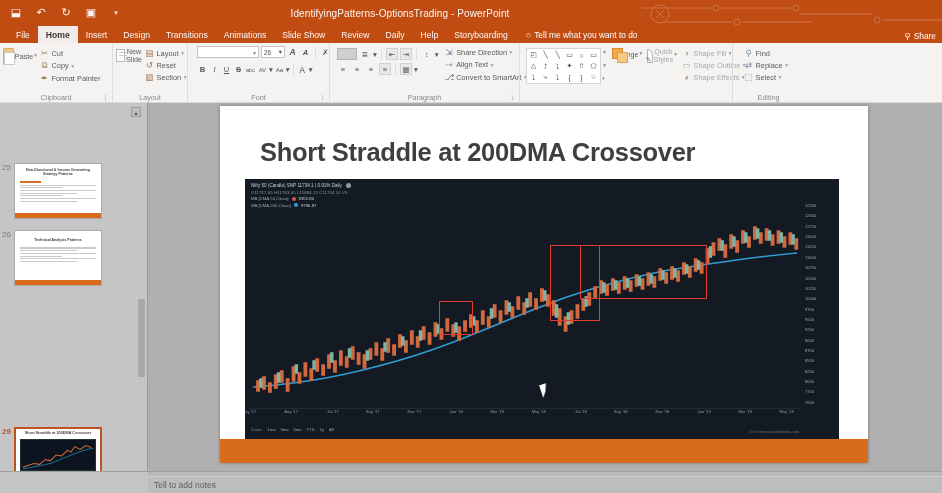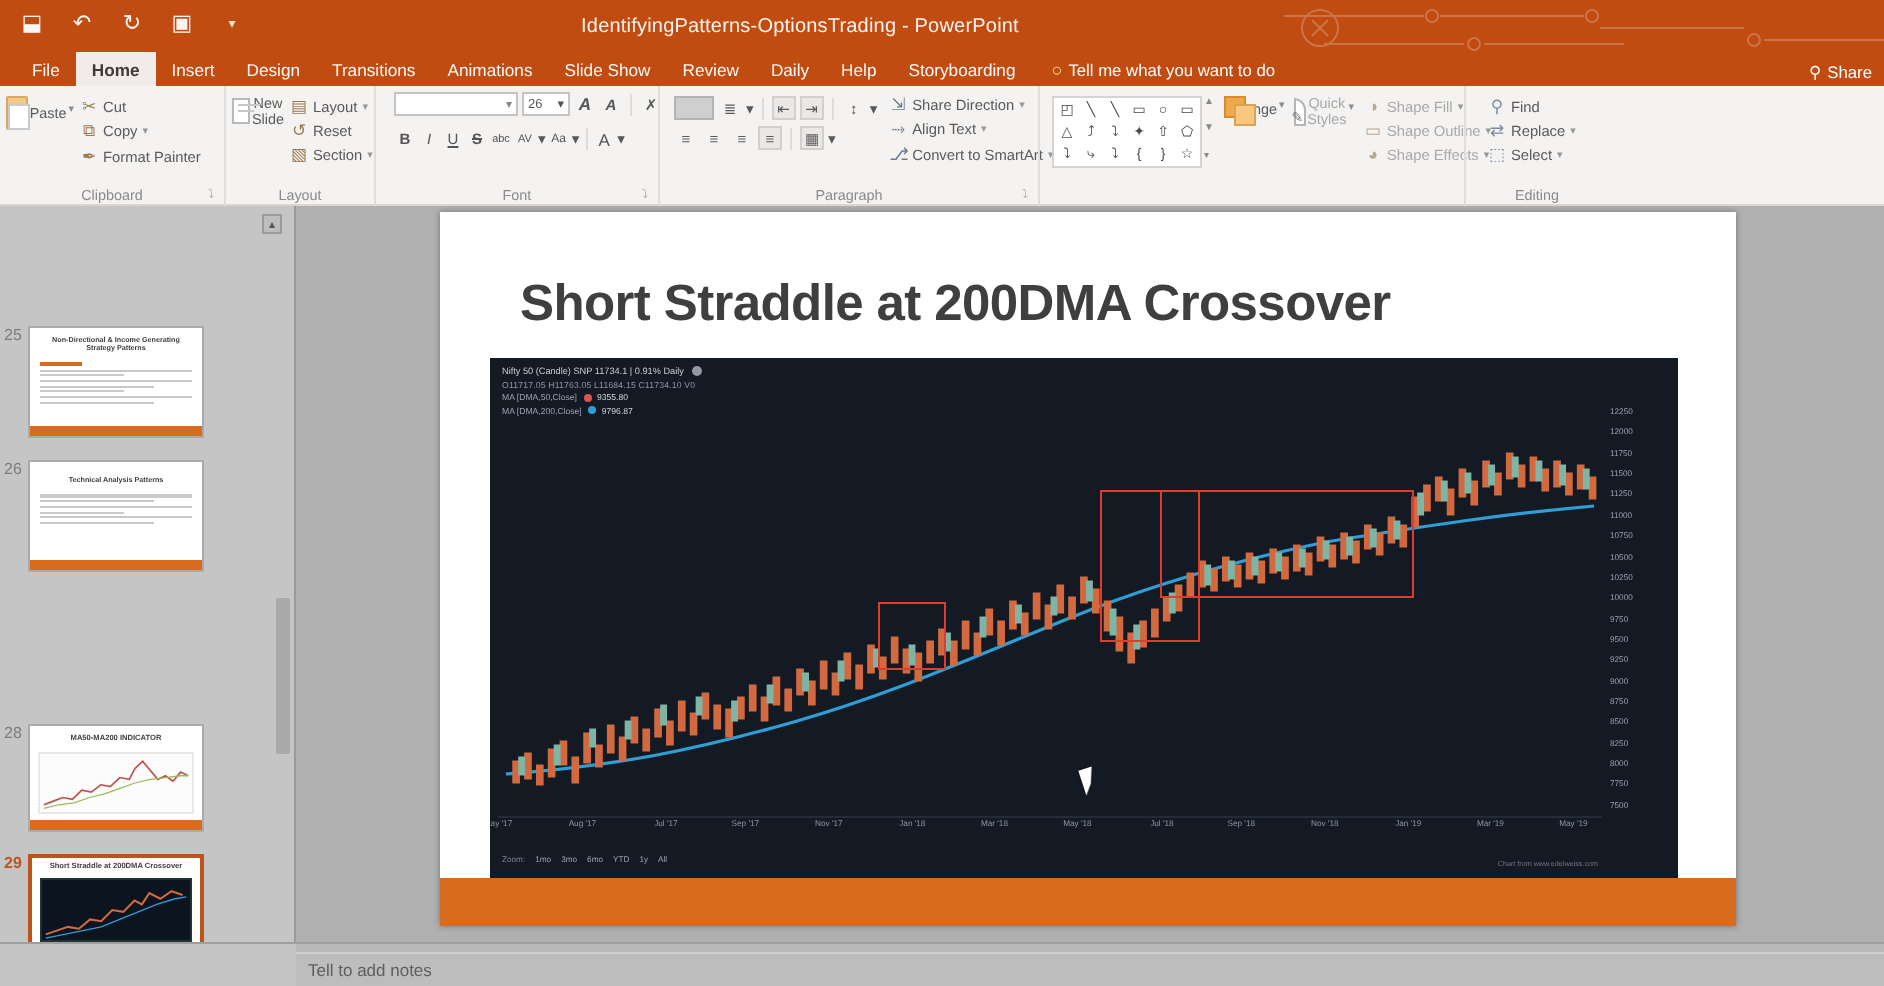--- a/index.html
+++ b/index.html
@@ -565,33 +565,20 @@
             <div class="mini-line"></div>
             <div class="mini-line short"></div>
             <div class="mini-line"></div>
             <div class="mini-line mid"></div>
           </div>
           <div class="bar"></div>
         </div>
       </div>
 
 
-      <div class="thumb" style="top:259px">
-        <span class="num">28</span>
-        <div class="slide-mini" style="height:54px">
-          <div class="mini-title" style="font-size:3.8px;padding-top:4px">MA50-MA200 INDICATOR</div>
-          <div class="mini-chart" style="top:13px">
-            <svg width="100%" height="100%" viewBox="0 0 80 32" preserveAspectRatio="none">
-              <polyline points="2,28 7,26 12,24 17,25 22,20 27,21 32,17 37,18 42,13 47,14 50,8 54,4 58,9 62,14 66,12 70,15 74,10 78,12" fill="none" stroke="#c0504d" stroke-width="0.9"></polyline>
-              <polyline points="2,30 10,28 18,27 26,24 34,22 42,19 50,16 58,14 66,13 74,12 78,12" fill="none" stroke="#9bbb59" stroke-width="0.7"></polyline>
-            </svg>
-          </div>
-          <div class="bar"></div>
-        </div>
-      </div>
 
       <div class="thumb sel" style="top:324px">
         <span class="num">29</span>
         <div class="slide-mini" style="height:52px">
           <div class="mini-title" style="font-size:3.8px;padding-top:2px">Short Straddle at 200DMA Crossover</div>
           <div class="mini-chart dark" style="top:10px;bottom:6px">
             <svg width="100%" height="100%" viewBox="0 0 80 32" preserveAspectRatio="none">
               <polyline points="2,29 8,27 14,25 20,26 26,21 32,22 38,16 44,17 50,11 54,13 58,7 64,10 70,6 76,8" fill="none" stroke="#d2693f" stroke-width="1.1"></polyline>
               <polyline points="2,31 12,29 22,27 32,25 42,21 52,17 62,13 72,10 78,9" fill="none" stroke="#2f9ed4" stroke-width="0.7"></polyline>
             </svg>

